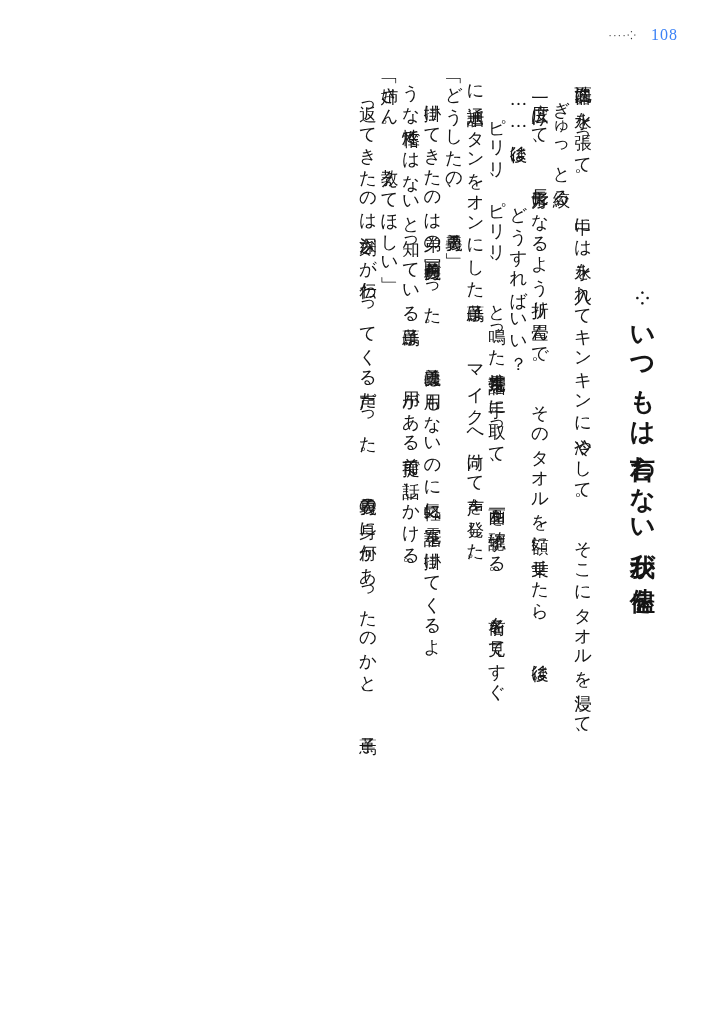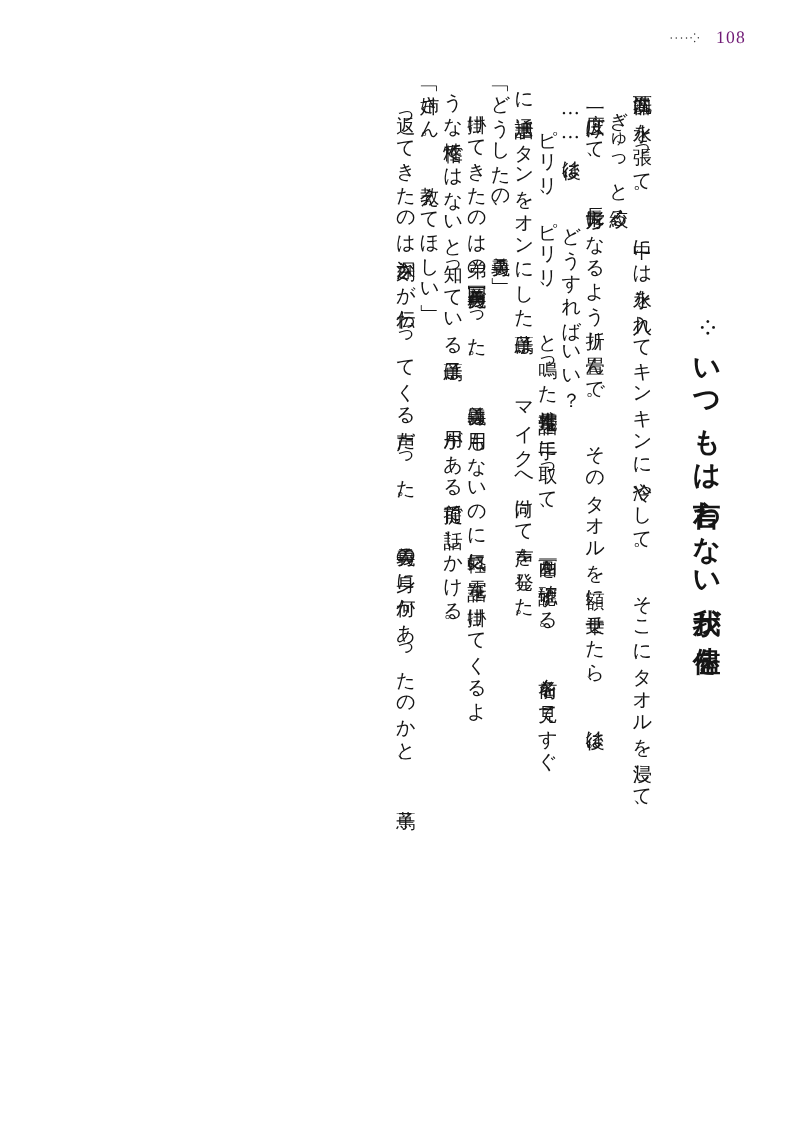--- a/index.html
+++ b/index.html
@@ -36,21 +36,21 @@
     letter-spacing: 1px;
   }
   .header-ornament {
     font-size: 11px;
     color: #333;
     letter-spacing: 1px;
     transform: translateY(-1px);
   }
   .page-number {
     font-size: 16px;
-    color: #701a75;
+    color: #3b82f6;
     font-family: "Liberation Serif", serif;
   }
 
   
   .body-area {
     position: absolute;
     top: 72px;
     right: 46px;
     left: 56px;
     bottom: 36px;

